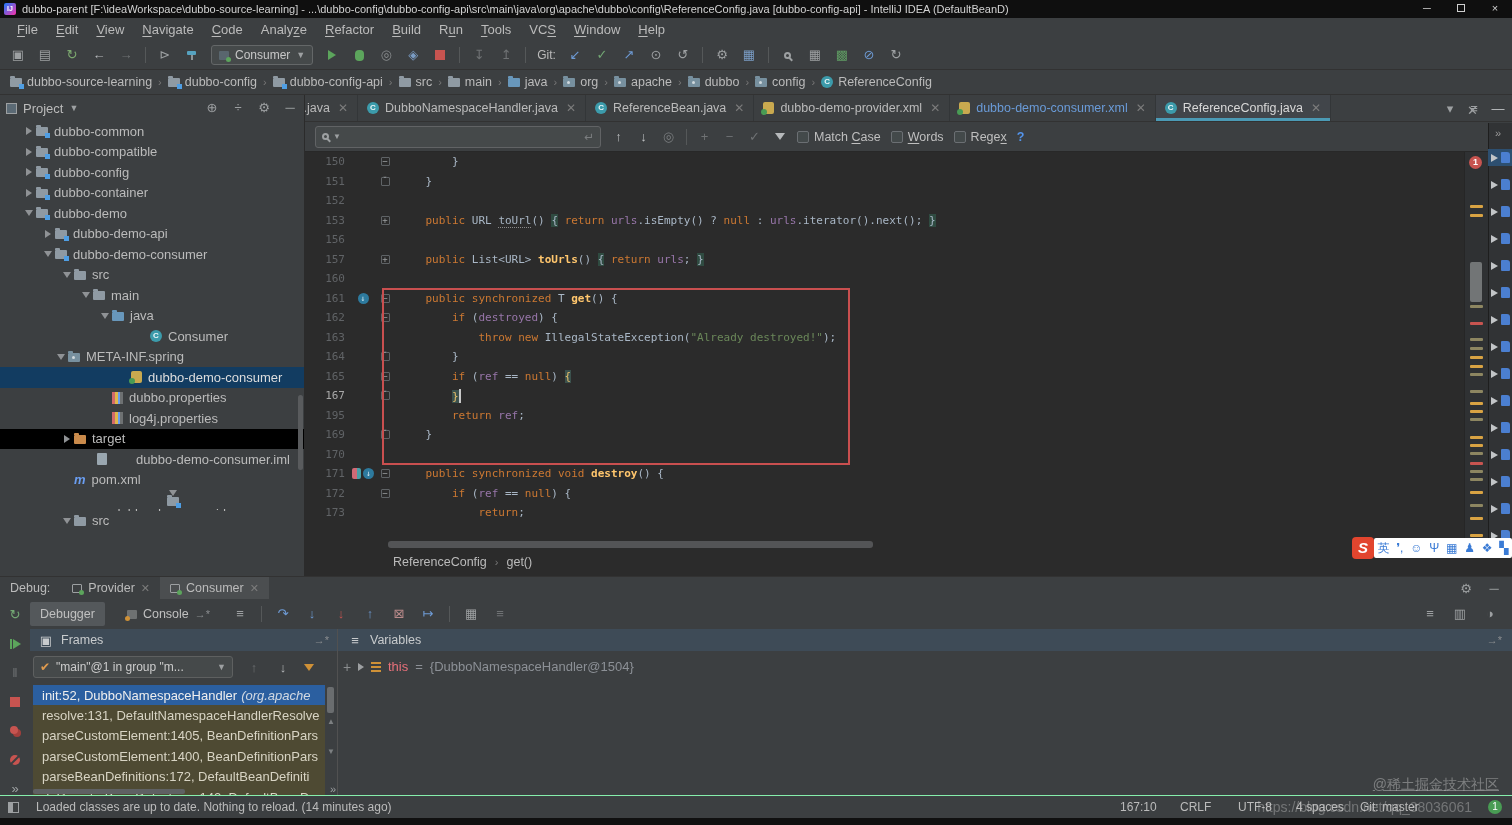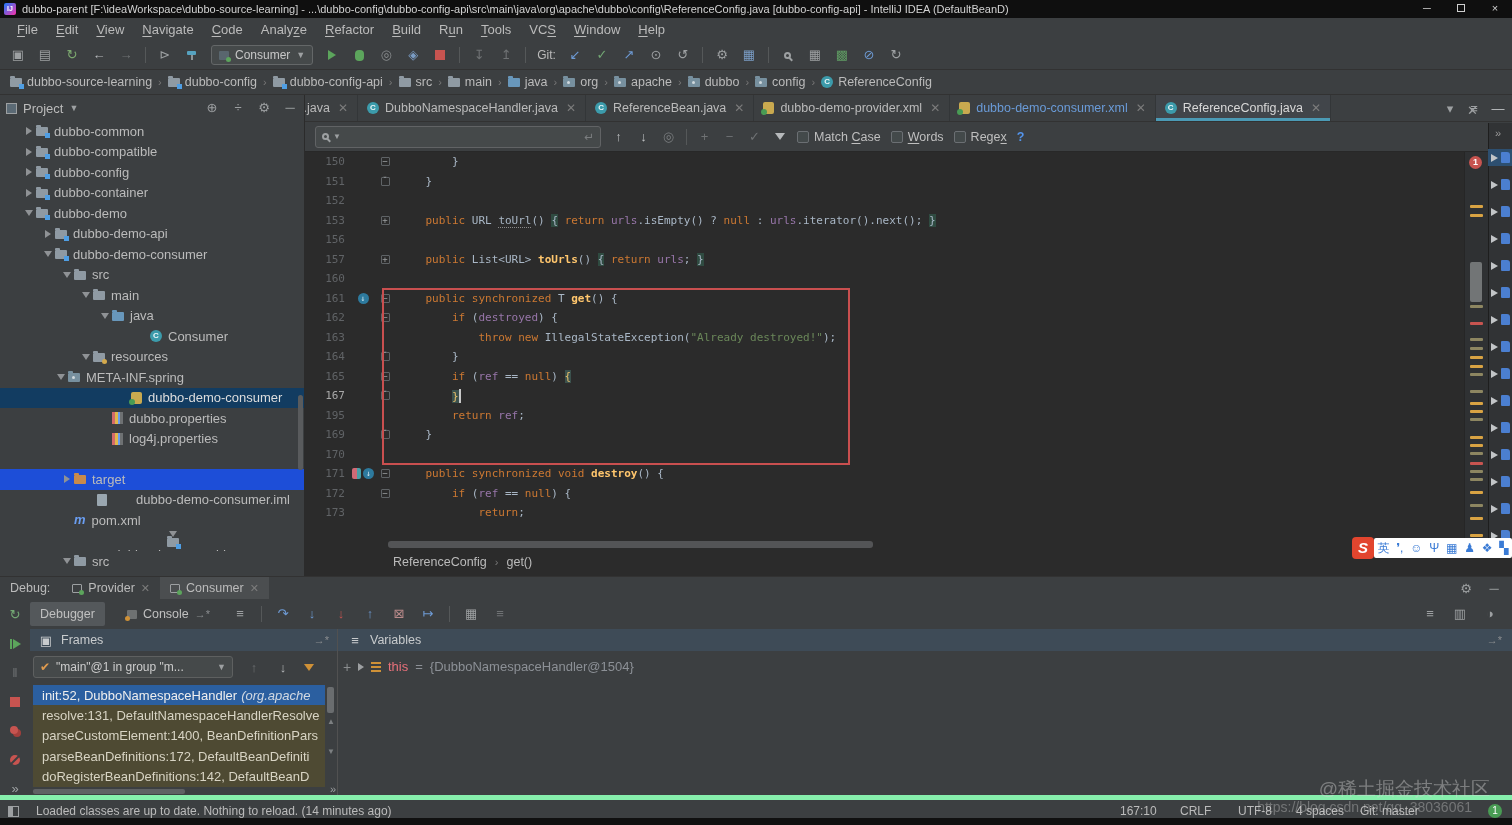--- a/index.html
+++ b/index.html
@@ -60,21 +60,21 @@
   
   .project{position:absolute;top:95px;left:0;width:305px;height:481px;background:#3c3f41;
            border-right:1px solid #2b2b2b;overflow:hidden;}
   .phead{height:26px;display:flex;align-items:center;padding:0 6px;font-size:13px;color:#bbbbbb;gap:6px;}
   .phead .ttl{display:flex;align-items:center;gap:6px;flex:1;}
   .ph-sq{width:11px;height:11px;border:1px solid #9da0a2;background:#5b6a75;}
   .phicons{display:flex;gap:10px;align-items:center;}
   .tree{position:absolute;top:26px;left:0;right:0;bottom:0;font-size:13px;}
   .trow{height:20.5px;display:flex;align-items:center;white-space:nowrap;color:#bbbbbb;overflow:hidden;}
   .trow.sel{background:#123c61;color:#dddddd;}
-  .trow.hl{background:#1d4ed8;margin-top:20px;}
+  .trow.hl{background:#000000;}
   .tarrow{width:14px;flex:0 0 auto;display:flex;justify-content:center;}
   .tri-r{width:0;height:0;border-top:4px solid transparent;border-bottom:4px solid transparent;border-left:6px solid #8f9295;}
   .tri-d{width:0;height:0;border-left:4px solid transparent;border-right:4px solid transparent;border-top:6px solid #8f9295;}
   .tlabel2{margin-left:6px;}
   .tscroll{position:absolute;right:1px;top:300px;width:5px;height:75px;background:#595b5d;border-radius:3px;}
   
   .editor{position:absolute;top:95px;left:305px;width:1207px;height:481px;background:#2b2b2b;}
   .tabbar{position:absolute;top:0;left:0;right:0;height:27px;background:#3c3f41;border-bottom:1px solid #323232;
           display:flex;align-items:stretch;overflow:hidden;padding-right:70px;}
   .etab{display:flex;align-items:center;gap:6px;padding:0 9px;font-size:12.5px;color:#bbbbbb;
@@ -197,31 +197,31 @@
   .fmore{position:absolute;left:330px;top:206px;color:#9da0a2;font-size:11px;}
   .vsplit{position:absolute;top:52px;left:337px;width:1px;bottom:0;background:#515151;}
   .varplus{position:absolute;left:343px;top:82px;color:#8a8d8f;font-size:14px;}
   .varrow{position:absolute;left:358px;top:82px;display:flex;align-items:center;gap:7px;font-size:13px;}
   .vexp{width:0;height:0;border-top:4px solid transparent;border-bottom:4px solid transparent;border-left:6px solid #9da0a2;}
   .i-field{width:10px;height:10px;background:linear-gradient(#cf9137 0 2px,transparent 2px 4px,#cf9137 4px 6px,transparent 6px 8px,#cf9137 8px 10px);}
   .vname{color:#e8707a;}
   .veq{color:#8c9096;}
   .vval{color:#8c9096;}
   
-  .statusbar{position:absolute;top:795px;left:0;right:0;height:23px;background:#3c3f41;border-top:5px solid #86efac;
+  .statusbar{position:absolute;top:795px;left:0;right:0;height:23px;background:#3c3f41;border-top:1px solid #86efac;
              font-size:12px;color:#bbbbbb;}
   .i-twin{position:absolute;left:8px;top:6px;width:11px;height:11px;border:1px solid #9da0a2;}
   .i-twin::after{content:"";position:absolute;left:0;top:0;width:4px;height:9px;background:#9da0a2;}
   .smsg{position:absolute;left:36px;top:4px;}
   .sitem{position:absolute;top:4px;white-space:nowrap;}
   .gbadge{position:absolute;left:1488px;top:4px;width:14px;height:14px;border-radius:50%;background:#499C54;color:#fff;
           font-size:10px;line-height:14px;text-align:center;}
   .bottomstrip{position:absolute;top:818px;left:0;right:0;height:7px;background:#101010;}
   
-  .wm1{position:absolute;right:22px;top:776px;font-size:19px;color:rgba(215,215,215,.42);z-index:30;}
+  .wm1{position:absolute;right:13px;top:776px;font-size:14px;color:rgba(215,215,215,.42);z-index:30;text-decoration:underline;}
   .wm2{position:absolute;right:40px;top:799px;font-size:14px;color:rgba(205,205,205,.38);z-index:30;}
   
   .ime{position:absolute;left:1352px;top:537px;width:160px;height:22px;display:flex;align-items:center;z-index:40;}
   .ime .slogo{width:22px;height:22px;background:#e2452e;border-radius:4px;color:#fff;font-weight:bold;font-size:15px;
               line-height:22px;text-align:center;font-style:italic;}
   .ime .bar{flex:1;height:20px;background:#ffffff;border-radius:2px;display:flex;align-items:center;
             justify-content:space-around;color:#3a7bd5;font-size:12px;}
 </style>
 </head>
 <body>
@@ -443,27 +443,20 @@
           <span class="tarrow">
             <span class="tri-d"></span>
           </span>
           <span class="tfold i-srcf"></span>
           <span class="tlabel2">java</span>
         </div>
         <div class="trow" style="padding-left: 136px;">
           <span class="tarrow"></span>
           <span class="i-class"></span>
           <span class="tlabel2">Consumer</span>
-        </div>
-        <div class="trow" style="padding-left: 79px;">
-          <span class="tarrow">
-            <span class="tri-d"></span>
-          </span>
-          <span class="tfold i-resf"></span>
-          <span class="tlabel2">resources</span>
         </div>
         <div class="trow" style="padding-left: 54px;">
           <span class="tarrow">
             <span class="tri-d"></span>
           </span>
           <span class="tfold i-pkg"></span>
           <span class="tlabel2">META-INF.spring</span>
         </div>
         <div class="trow sel" style="padding-left: 117px;">
           <span class="tarrow"></span>
@@ -830,20 +823,23 @@
 
     <div class="frames">
         <div class="frow sel">
           <span>init:52, DubboNamespaceHandler </span>
           <span class="pkg">(org.apache</span>
         </div>
         <div class="frow">
           <span>resolve:131, DefaultNamespaceHandlerResolve</span>
         </div>
         <div class="frow">
+          <span>parseCustomElement:1405, BeanDefinitionPars</span>
+        </div>
+        <div class="frow">
           <span>parseCustomElement:1400, BeanDefinitionPars</span>
         </div>
         <div class="frow">
           <span>parseBeanDefinitions:172, DefaultBeanDefiniti</span>
         </div>
         <div class="frow">
           <span>doRegisterBeanDefinitions:142, DefaultBeanD</span>
         </div>
       </div>
     <div class="fhscroll"></div>

